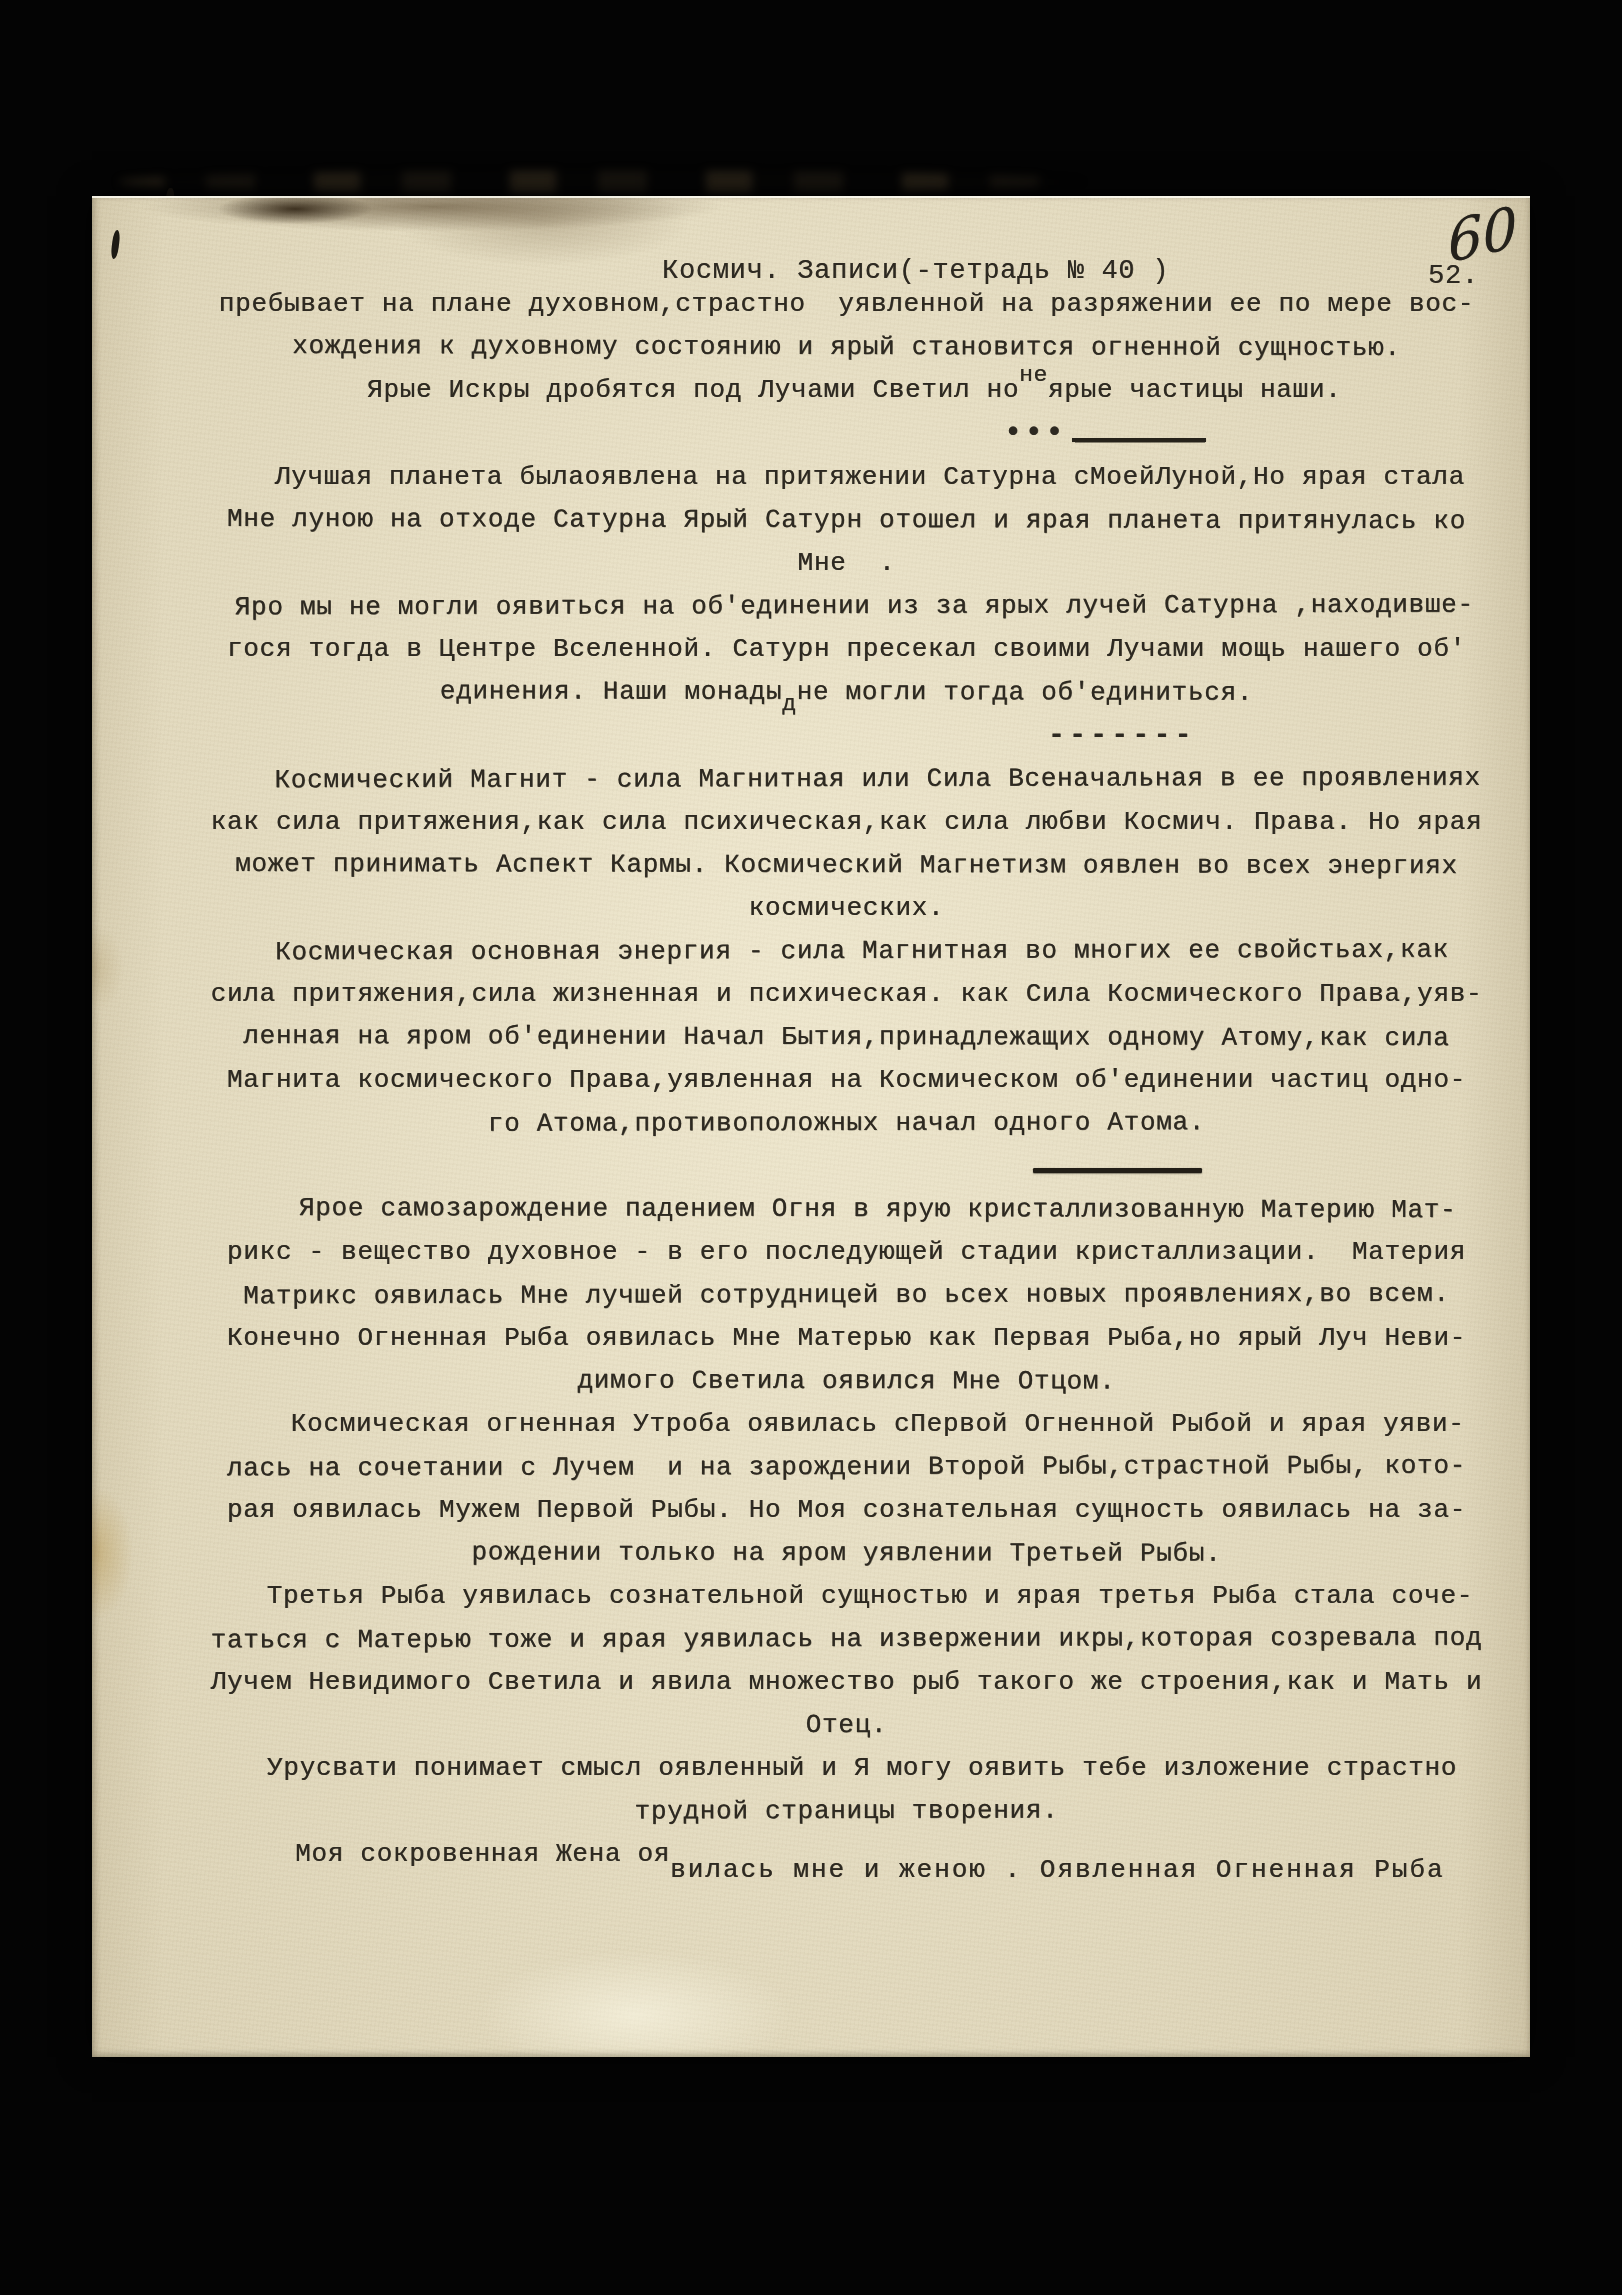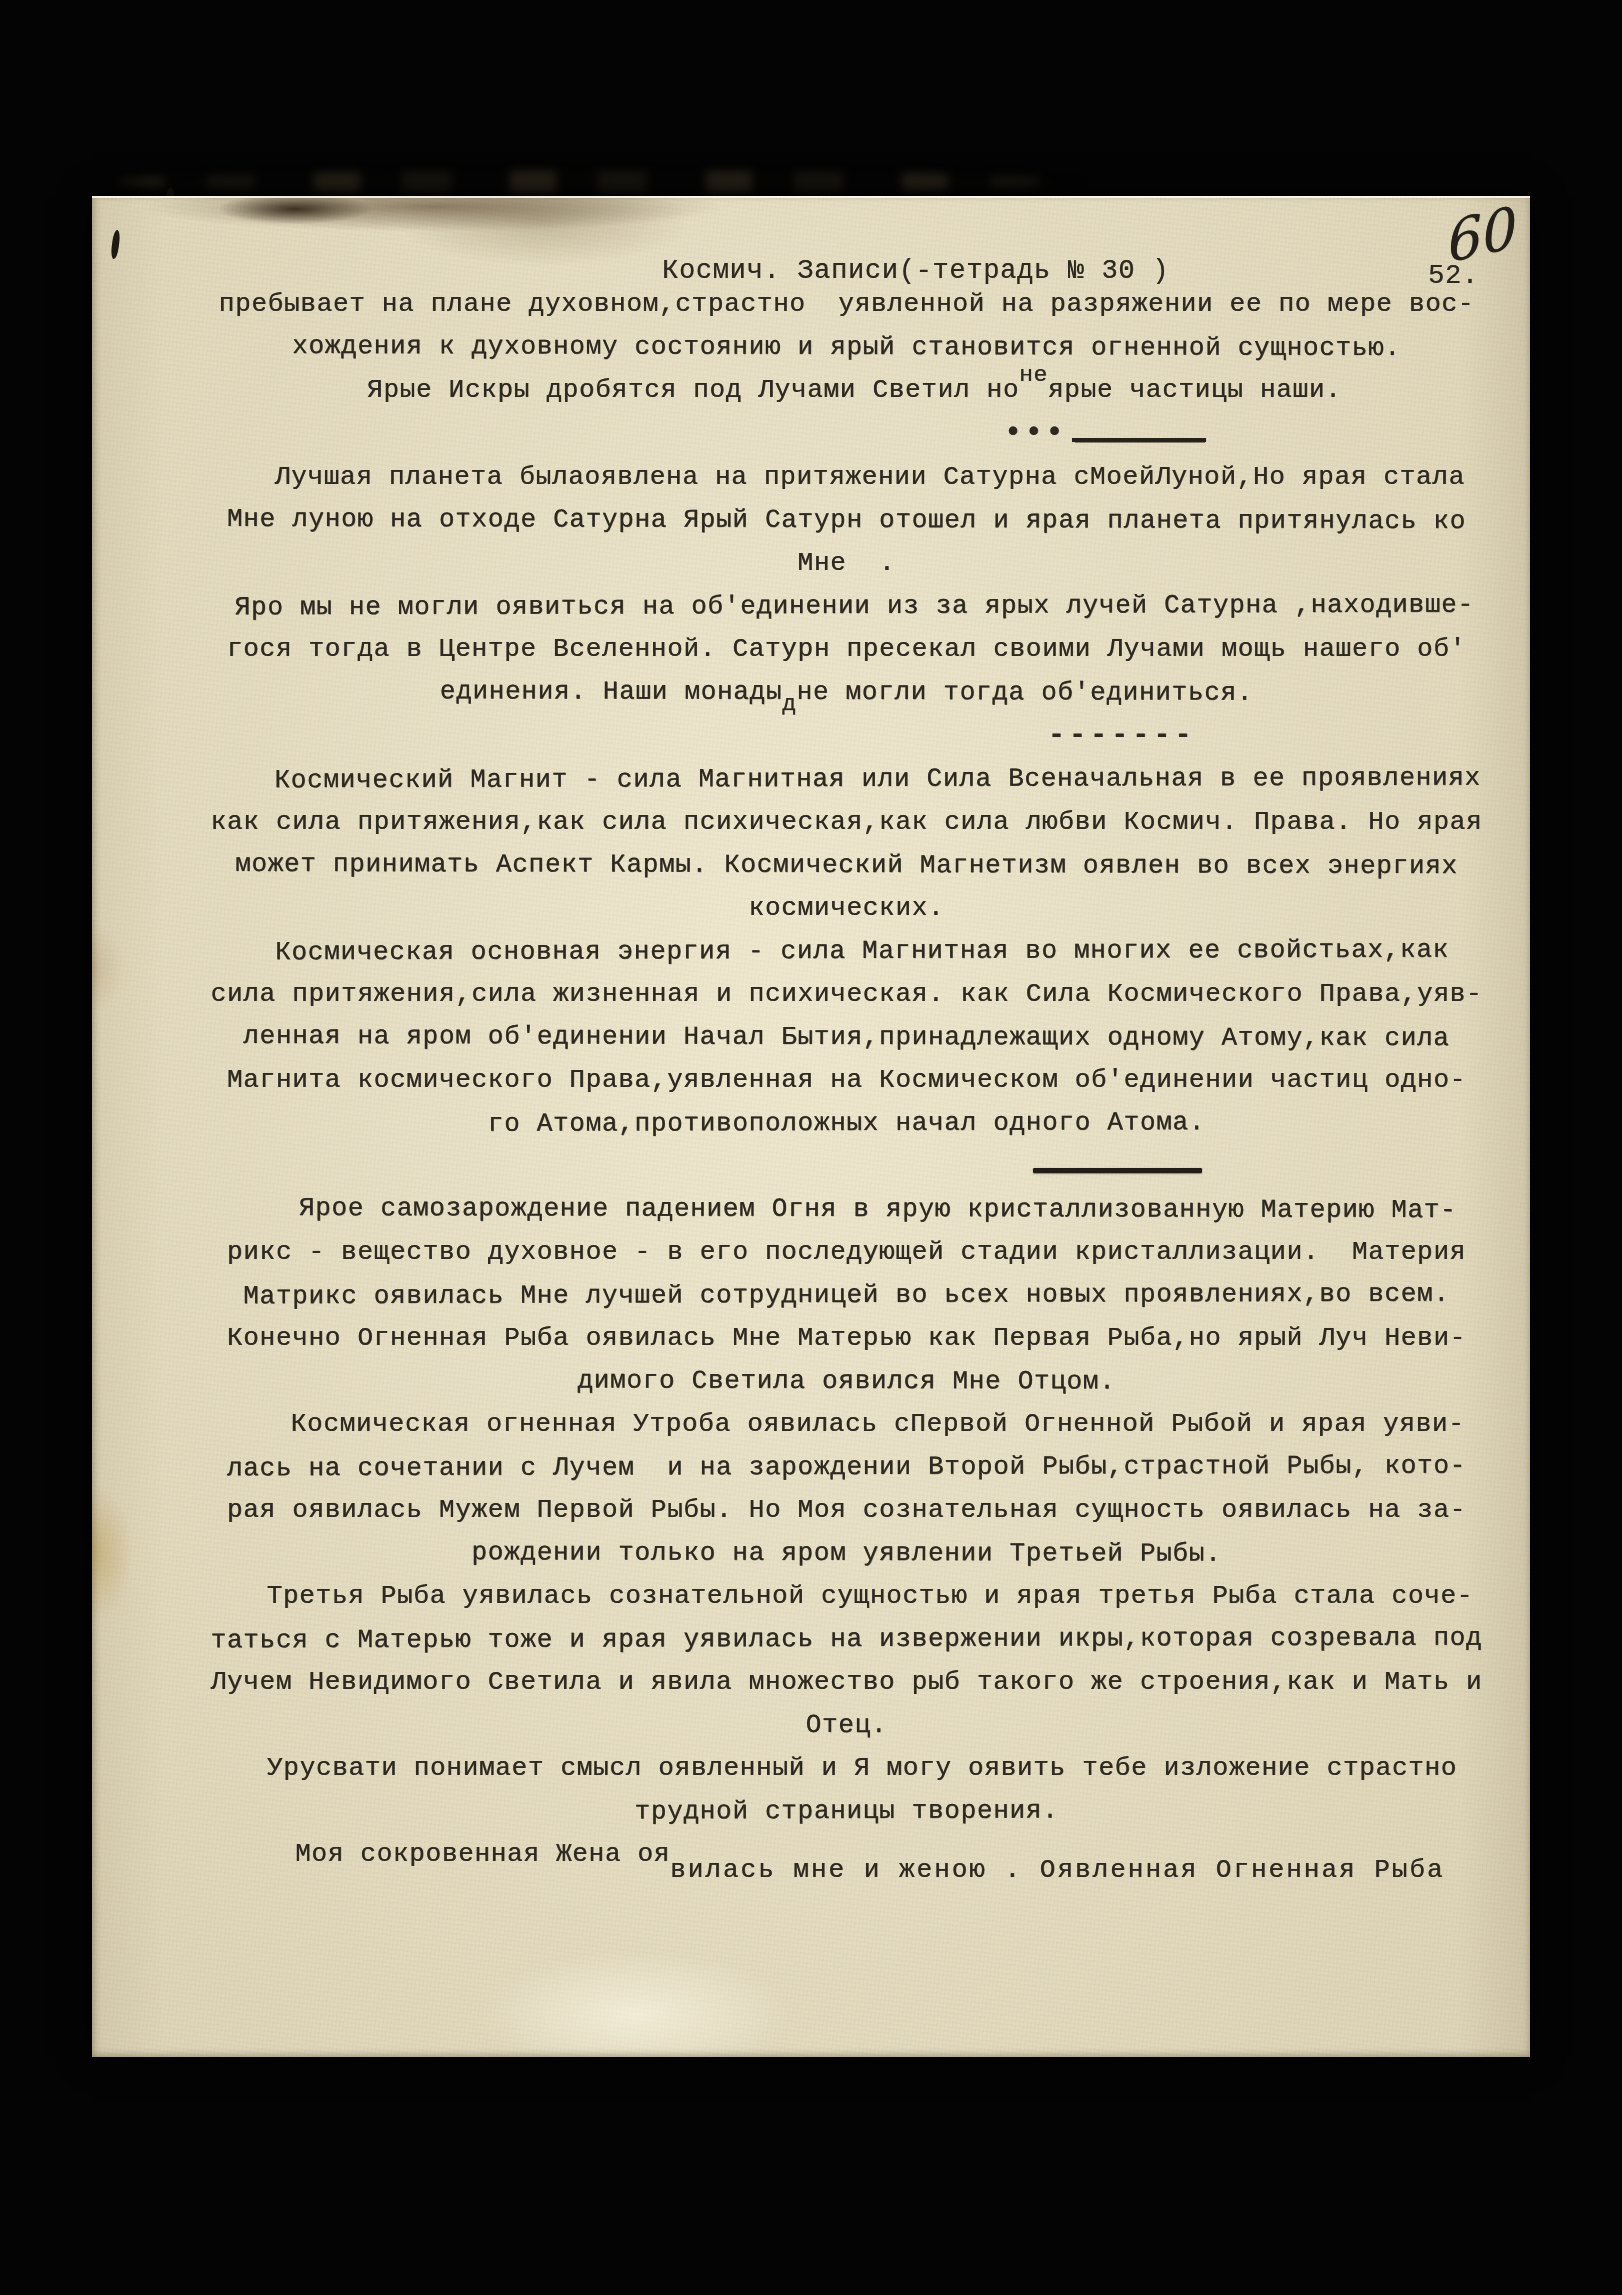--- a/index.html
+++ b/index.html
@@ -146,19 +146,19 @@
 
 <div class="scan-noise-strip"></div>
 <div class="scan-tick"></div>
 
 <div class="paper">
   <div class="edge-comma"></div>
 
   <div class="folio">60</div>
 
   <div class="header">
-    <span class="title">Космич. Записи(-тетрадь № 30 )</span>
+    <span class="title">Космич. Записи(-тетрадь № 40 )</span>
     <span class="pagenum">52.</span>
   </div>
 
   <div class="typed-body"><div class="line"><span>пребывает на плане духовном,страстно  уявленной на разряжении ее по мере вос-</span></div><div class="line"><span>хождения к духовному состоянию и ярый становится огненной сущностью.</span></div><div class="line" style="padding-left: 1ch;"><span>Ярые Искры дробятся под Лучами Светил но</span><span class="sup">не</span><span>ярые частицы наши.</span></div><div class="sep sep-dots"><span class="sep-text">•••</span><span class="sep-underline"></span></div><div class="line" style="padding-left: 3ch;"><span>Лучшая планета былаоявлена на притяжении Сатурна сМоейЛуной,Но ярая стала</span></div><div class="line"><span>Мне луною на отходе Сатурна Ярый Сатурн отошел и ярая планета притянулась ко</span></div><div class="line"><span>Мне  .</span></div><div class="line" style="padding-left: 1ch;"><span>Яро мы не могли оявиться на об'единении из за ярых лучей Сатурна ,находивше-</span></div><div class="line"><span>гося тогда в Центре Вселенной. Сатурн пресекал своими Лучами мощь нашего об'</span></div><div class="line"><span>единения. Наши монады</span><span class="sub">д</span><span>не могли тогда об'единиться.</span></div><div class="sep sep-dashes"><span class="sep-text">-------</span></div><div class="line gap-md" style="padding-left: 4ch;"><span>Космический Магнит - сила Магнитная или Сила Всеначальная в ее проявлениях</span></div><div class="line"><span>как сила притяжения,как сила психическая,как сила любви Космич. Права. Но ярая</span></div><div class="line"><span>может принимать Аспект Кармы. Космический Магнетизм оявлен во всех энергиях</span></div><div class="line"><span>космических.</span></div><div class="line" style="padding-left: 2ch;"><span>Космическая основная энергия - сила Магнитная во многих ее свойстьах,как</span></div><div class="line"><span>сила притяжения,сила жизненная и психическая. как Сила Космического Права,уяв-</span></div><div class="line"><span>ленная на яром об'единении Начал Бытия,принадлежащих одному Атому,как сила</span></div><div class="line"><span>Магнита космического Права,уявленная на Космическом об'единении частиц одно-</span></div><div class="line"><span>го Атома,противоположных начал одного Атома.</span></div><div class="sep sep-line"></div><div class="line gap-sm" style="padding-left: 4ch;"><span>Ярое самозарождение падением Огня в ярую кристаллизованную Материю Мат-</span></div><div class="line"><span>рикс - вещество духовное - в его последующей стадии кристаллизации.  Материя</span></div><div class="line"><span>Матрикс оявилась Мне лучшей сотрудницей во ьсех новых проявлениях,во всем.</span></div><div class="line gap-sm"><span>Конечно Огненная Рыба оявилась Мне Матерью как Первая Рыба,но ярый Луч Неви-</span></div><div class="line"><span>димого Светила оявился Мне Отцом.</span></div><div class="line" style="padding-left: 4ch;"><span>Космическая огненная Утроба оявилась сПервой Огненной Рыбой и ярая уяви-</span></div><div class="line"><span>лась на сочетании с Лучем  и на зарождении Второй Рыбы,страстной Рыбы, кото-</span></div><div class="line"><span>рая оявилась Мужем Первой Рыбы. Но Моя сознательная сущность оявилась на за-</span></div><div class="line"><span>рождении только на яром уявлении Третьей Рыбы.</span></div><div class="line" style="padding-left: 3ch;"><span>Третья Рыба уявилась сознательной сущностью и ярая третья Рыба стала соче-</span></div><div class="line"><span>таться с Матерью тоже и ярая уявилась на извержении икры,которая созревала под</span></div><div class="line"><span>Лучем Невидимого Светила и явила множество рыб такого же строения,как и Мать и</span></div><div class="line"><span>Отец.</span></div><div class="line" style="padding-left: 2ch;"><span>Урусвати понимает смысл оявленный и Я могу оявить тебе изложение страстно</span></div><div class="line"><span>трудной страницы творения.</span></div><div class="line gap-sm" style="padding-left: 3ch;"><span>Моя сокровенная Жена оя</span><span class="drop">вилась мне и женою . Оявленная Огненная Рыба</span></div></div>
 </div>
 
 
 </body></html>

